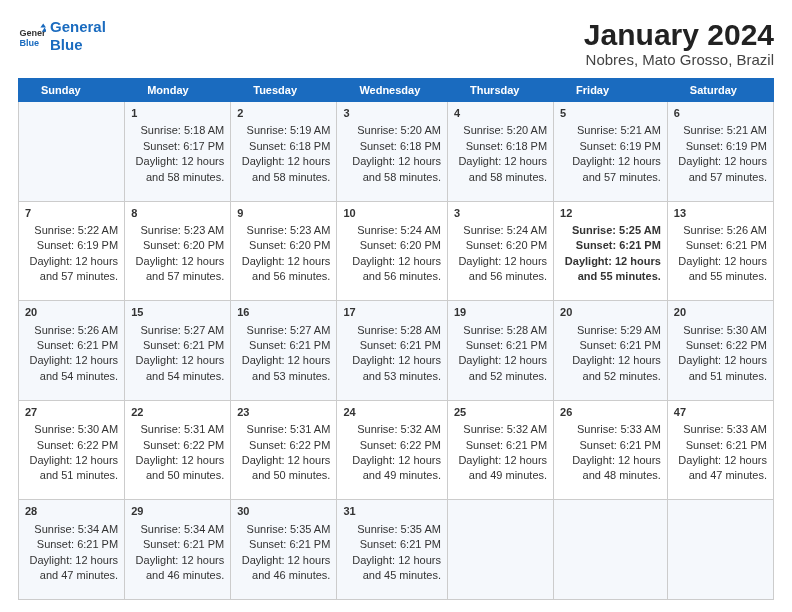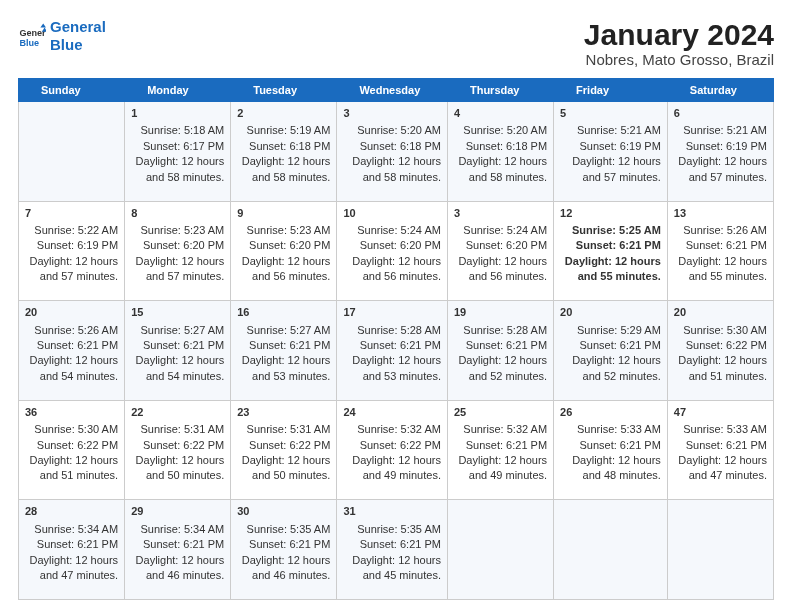--- a/index.html
+++ b/index.html
@@ -278,21 +278,21 @@
           <td>
             <span class="day-number">20</span>
             <div class="day-info" style="white-space: pre-line;">Sunrise: 5:30 AM
 Sunset: 6:22 PM
 Daylight: 12 hours
 and 51 minutes.</div>
           </td>
         </tr>
         <tr>
           <td>
-            <span class="day-number">36</span>
+            <span class="day-number">27</span>
             <div class="day-info" style="white-space: pre-line;">Sunrise: 5:30 AM
 Sunset: 6:22 PM
 Daylight: 12 hours
 and 51 minutes.</div>
           </td>
           <td>
             <span class="day-number">22</span>
             <div class="day-info" style="white-space: pre-line;">Sunrise: 5:31 AM
 Sunset: 6:22 PM
 Daylight: 12 hours

